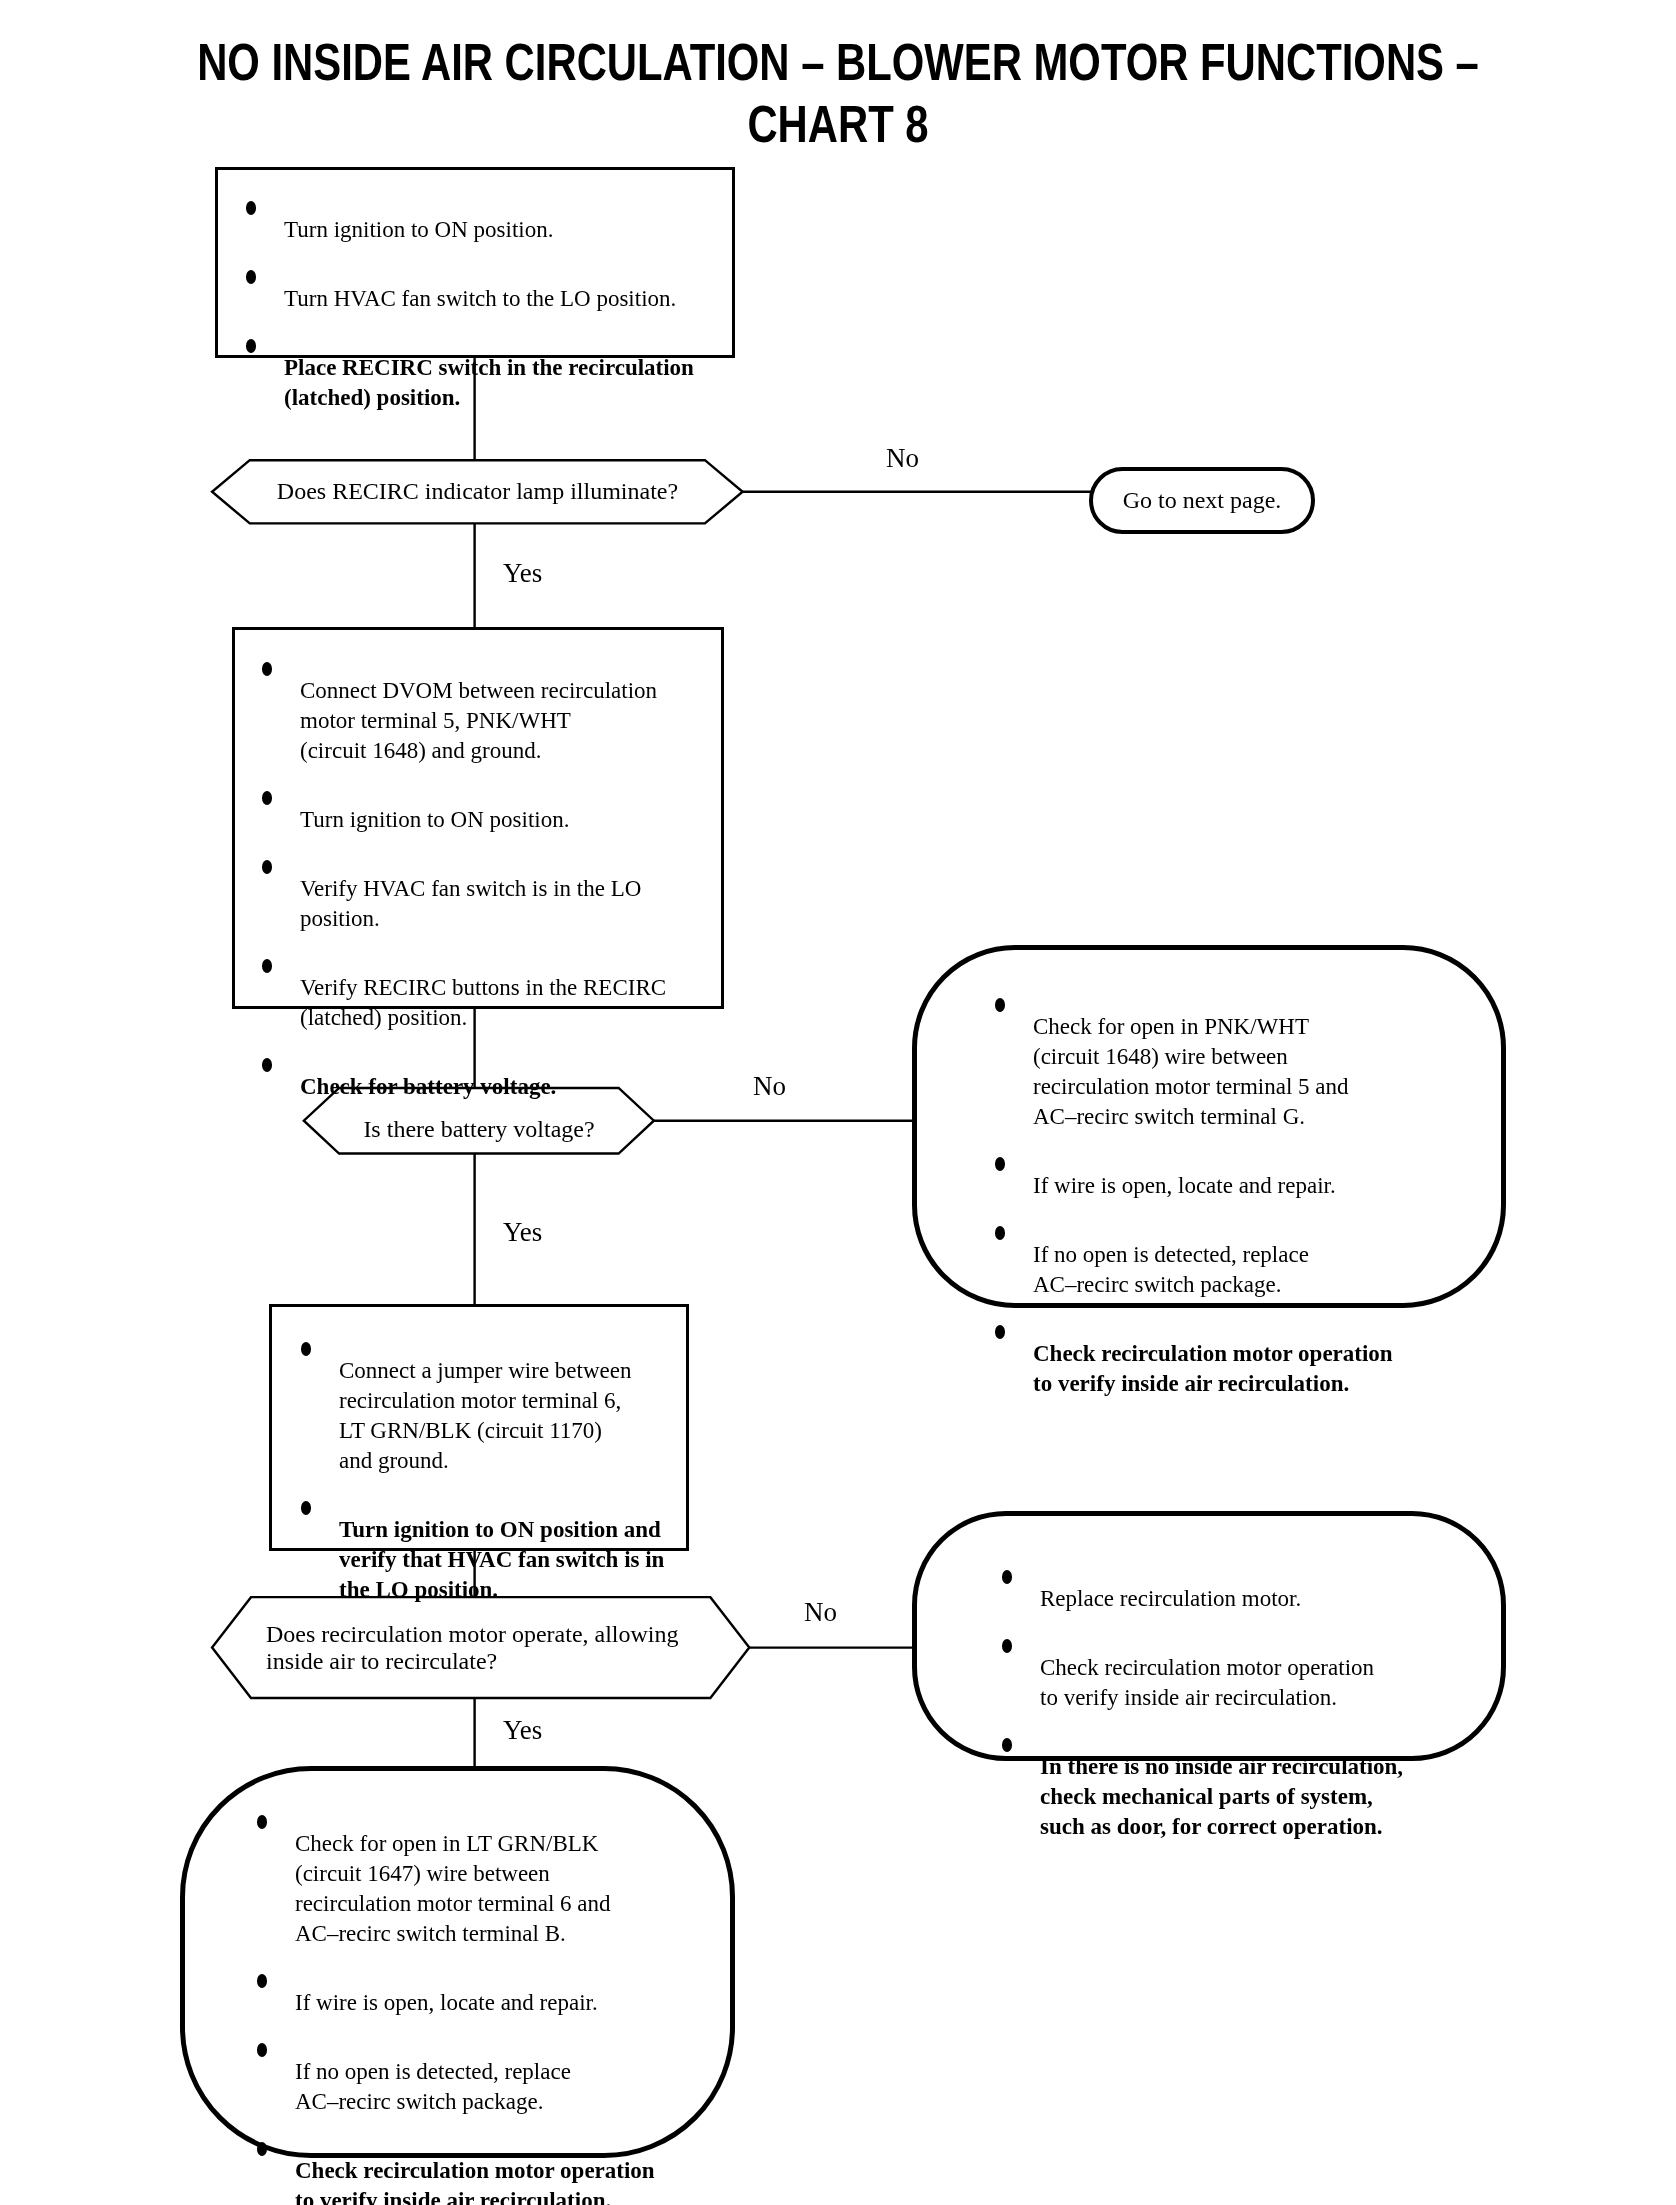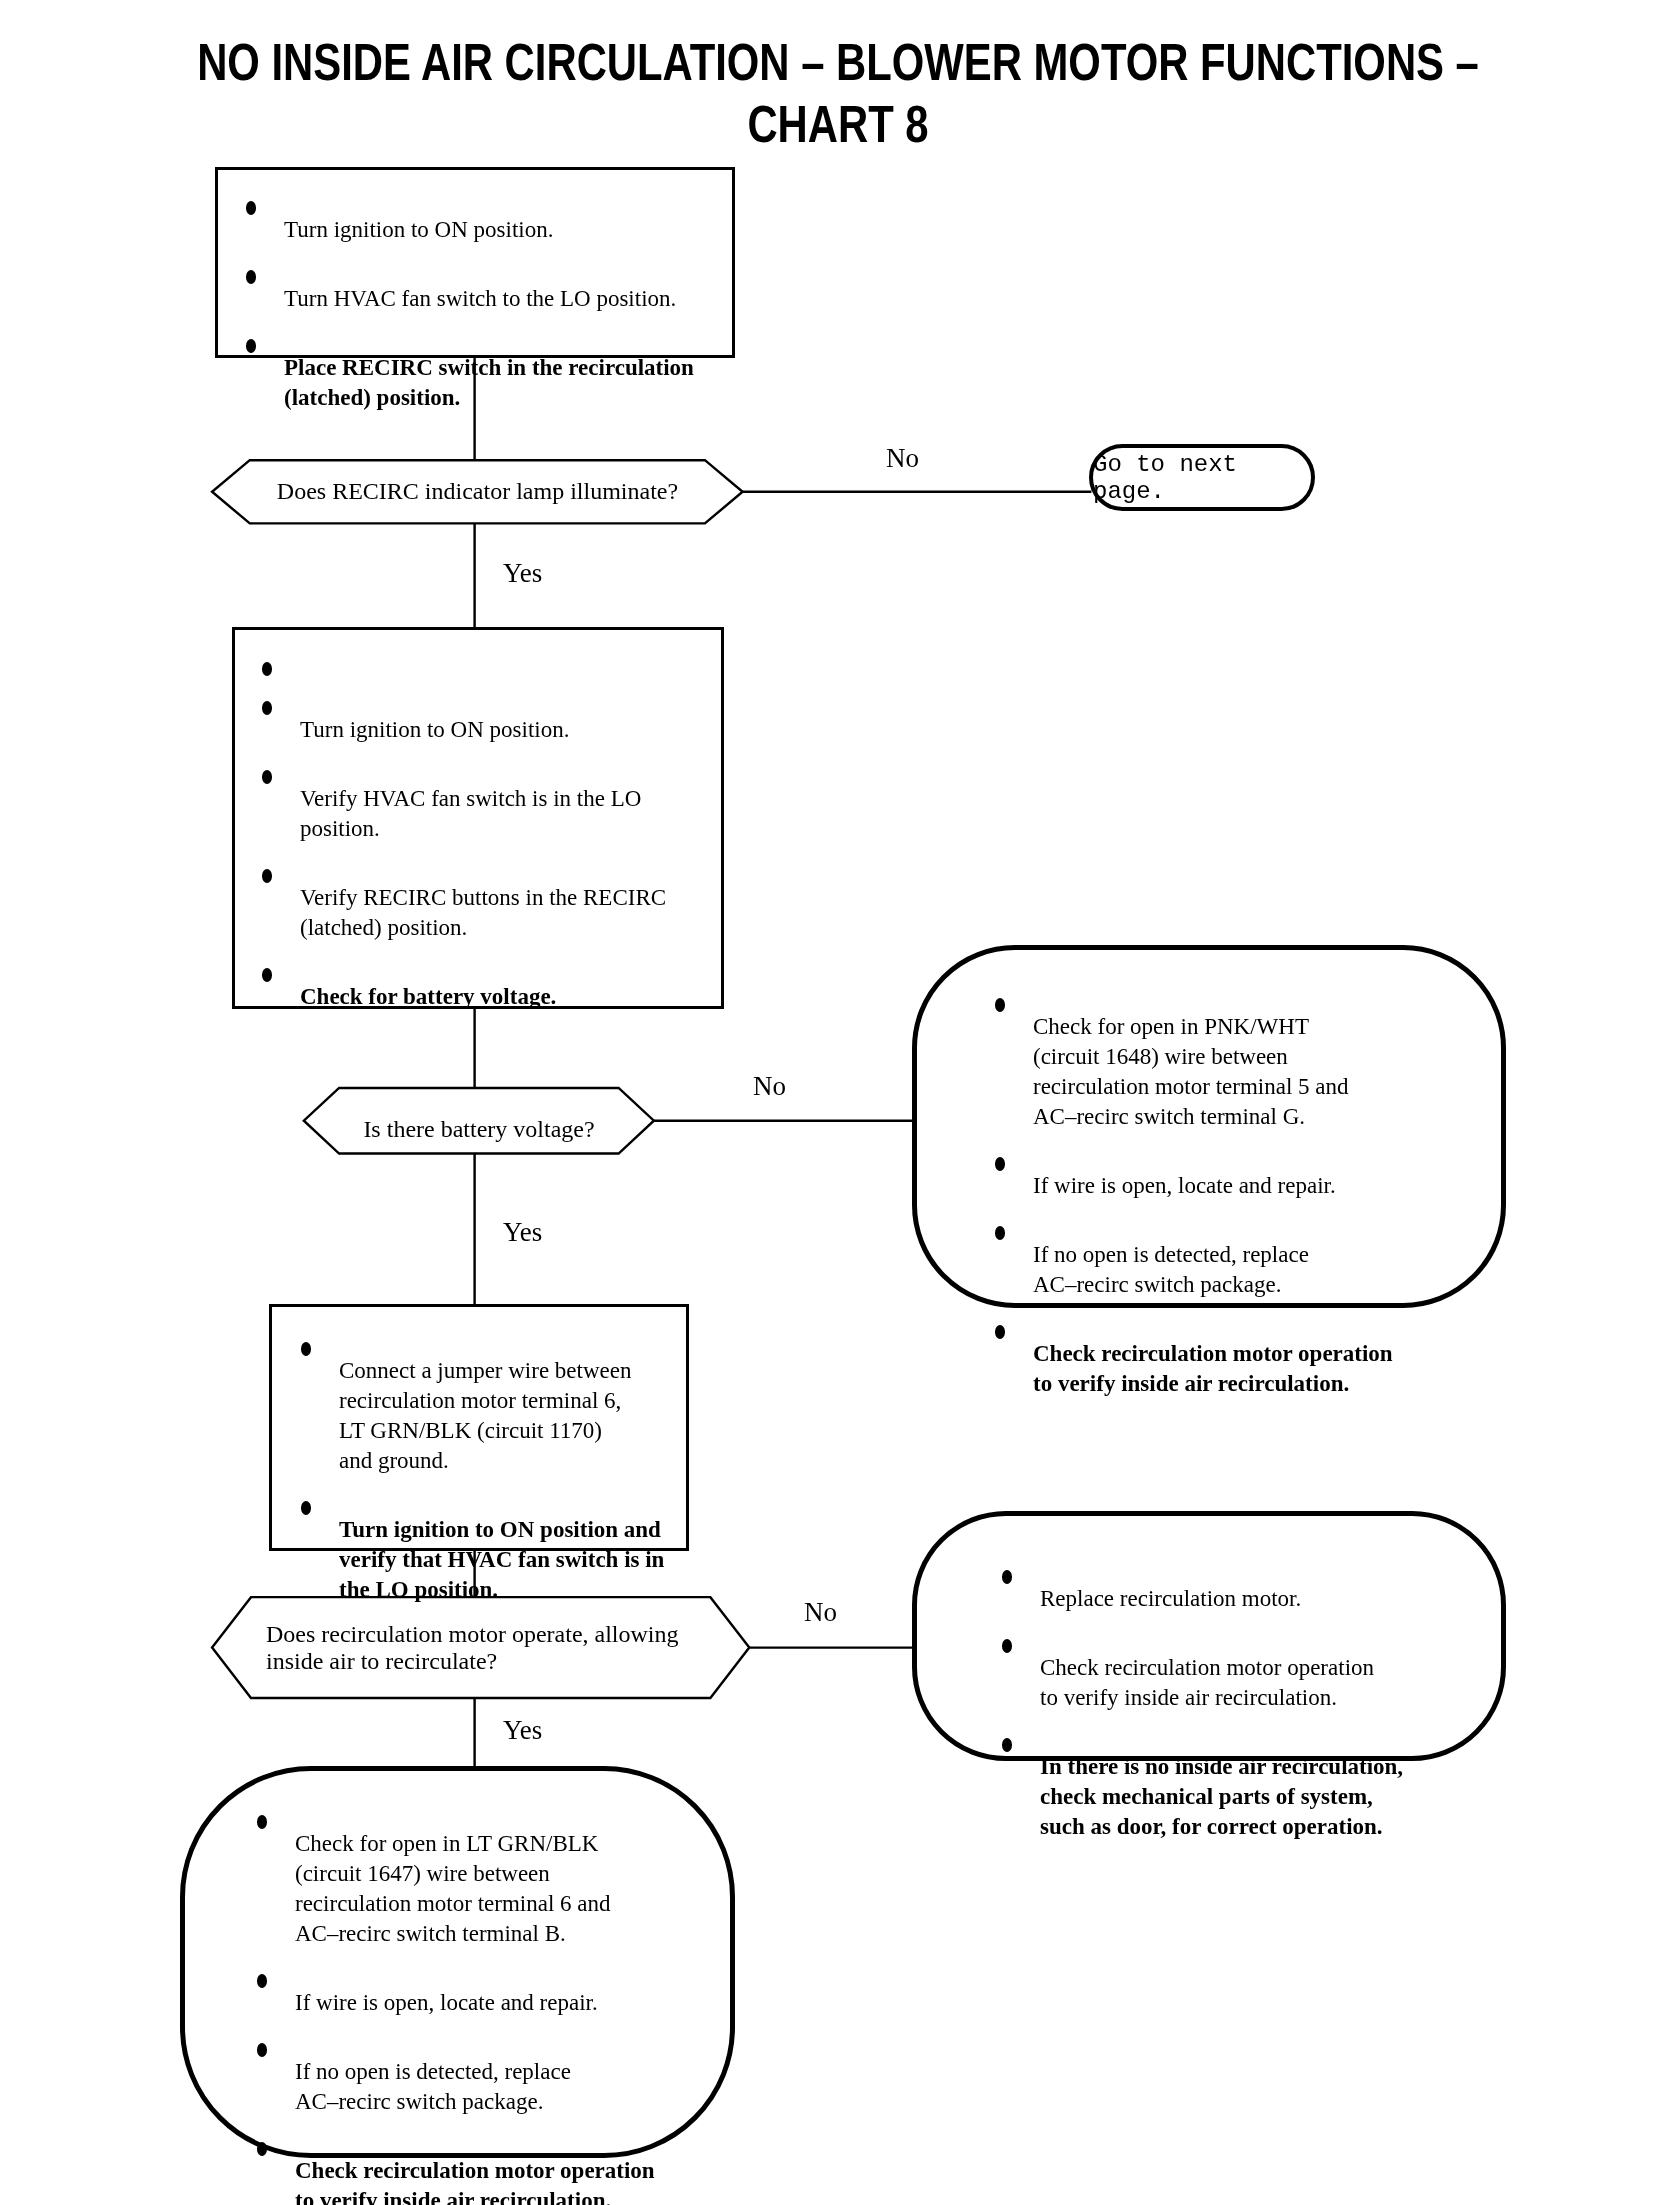--- a/index.html
+++ b/index.html
@@ -119,27 +119,30 @@
       <span class="dot"></span>
       <span class="li-text">Place RECIRC switch in the recirculation
 (latched) position.</span>
     </div>
   </div>
 
 <div class="decision-text" style="left:212px; top:460px; width:531px; height:63px;">Does RECIRC indicator lamp illuminate?</div>
 
 <div class="edge-label" style="left:886px; top:443px;">No</div>
 
-<div class="terminal-small" style="left:1089px; top:444px; width:226px; height:67px;font-family:Liberation Mono, monospace;">Go to next page.</div>
+<div class="terminal-small" style="left:1089px; top:467px; width:226px; height:67px;">Go to next page.</div>
 
 <div class="edge-label" style="left:503px; top:558px;">Yes</div>
 
 <div class="rect" id="step-box-2" style="left:232px; top:627px; width:492px; height:382px;">
     <div class="li">
       <span class="dot"></span>
+      <span class="li-text">Connect DVOM between recirculation
+motor terminal 5, PNK/WHT
+(circuit 1648) and ground.</span>
     </div>
     <div class="li">
       <span class="dot"></span>
       <span class="li-text">Turn ignition to ON position.</span>
     </div>
     <div class="li">
       <span class="dot"></span>
       <span class="li-text">Verify HVAC fan switch is in the LO
 position.</span>
     </div>

